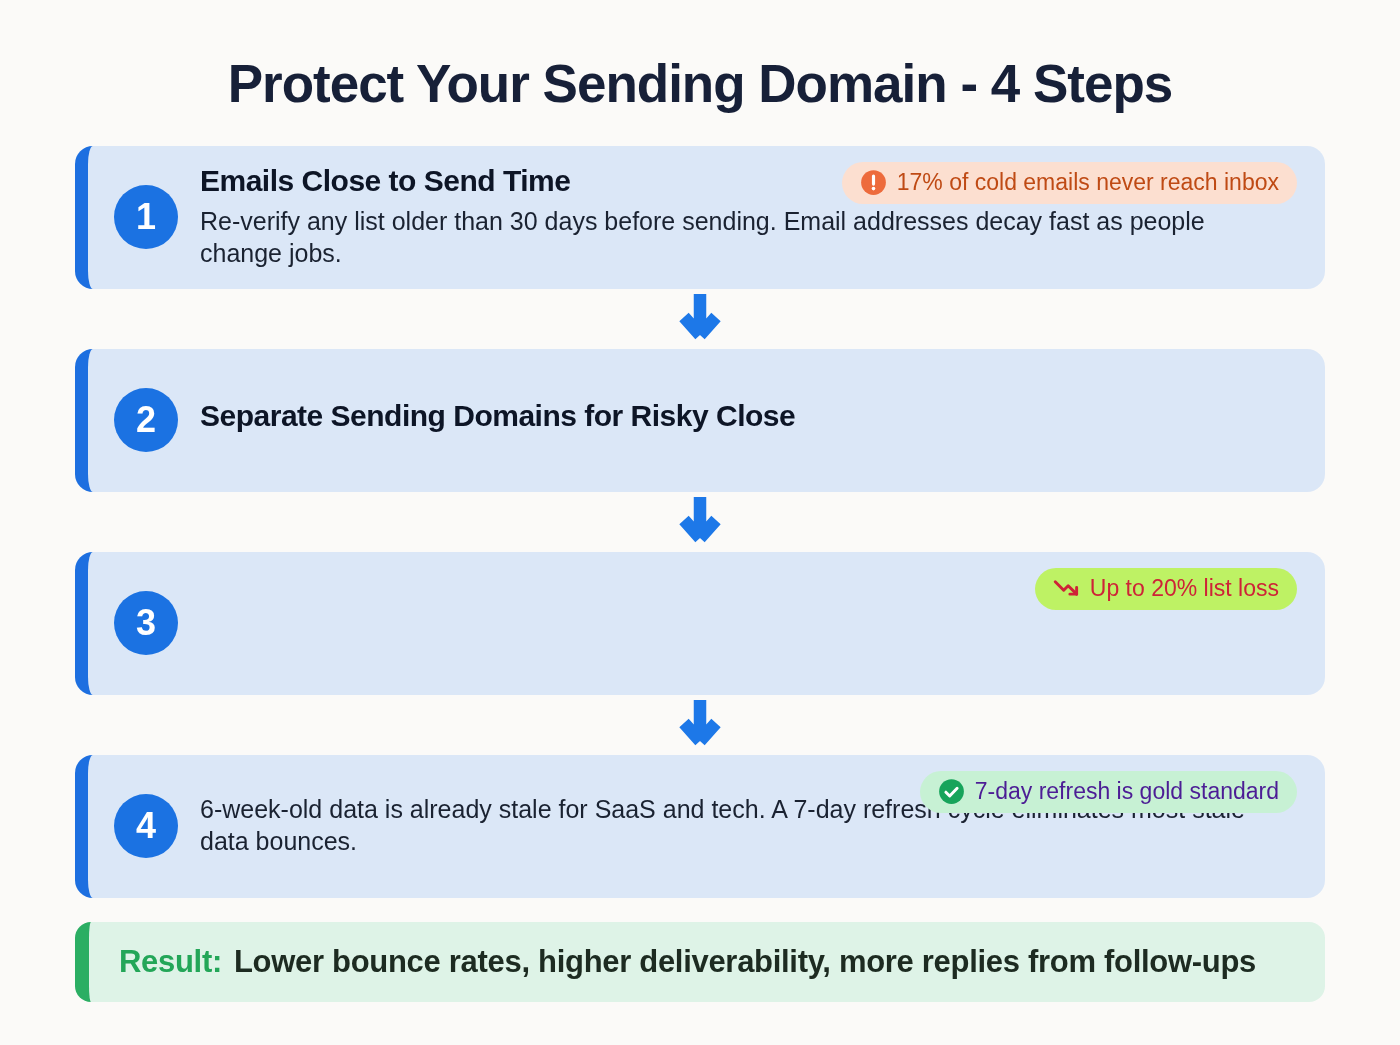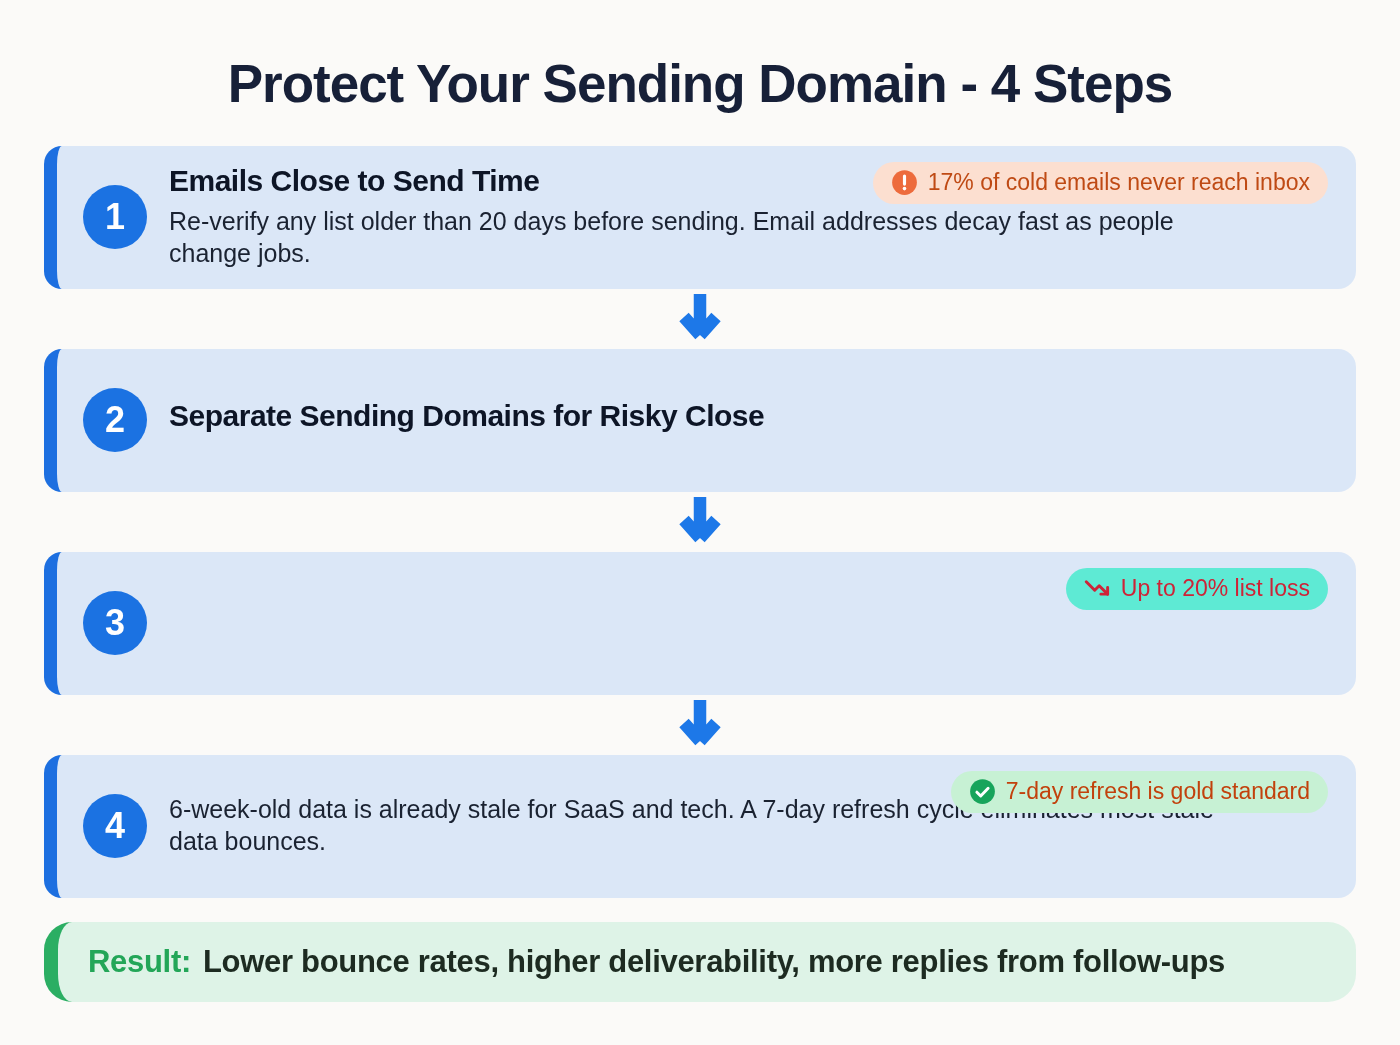--- a/index.html
+++ b/index.html
@@ -2,21 +2,21 @@
 <html><head>
 <meta charset="utf-8">
 <style>
   html, body { margin: 0; padding: 0; }
   body {
     width: 1400px; height: 1045px;
     background: #fbfaf8;
     font-family: "Liberation Sans", sans-serif;
     overflow: hidden;
   }
-  .wrap { padding: 0 44px; box-sizing: border-box; }
+  .wrap { padding: 0 75px; box-sizing: border-box; }
 
   .page-title {
     margin: 0; padding-top: 52px;
     text-align: center;
     font-size: 53px; line-height: 1.2;
     font-weight: 800; letter-spacing: -1px;
     color: #172038;
   }
 
   .flow { margin-top: 30px; }
@@ -54,56 +54,56 @@
 
   .badge {
     position: absolute; top: 16px; right: 28px;
     display: flex; align-items: center; gap: 10px;
     height: 42px; padding: 0 18px;
     border-radius: 21px;
     font-size: 23px; font-weight: 500;
     white-space: nowrap;
   }
   .badge.warning { background: #fcdfd0; color: #bf4a14; }
-  .badge.danger  { background: #5eead4; color: #ce2337; }
-  .badge.success { background: #c7f1d4; color: #c2410c; }
+  .badge.danger  { background: #bef264; color: #ce2337; }
+  .badge.success { background: #c7f1d4; color: #4c1d95; }
   .badge .bicon { display: flex; align-items: center; }
 
   .arrow-row {
     height: 60px;
     display: flex; align-items: center; justify-content: center;
   }
 
   .result-bar {
     margin-top: 24px;
     height: 80px; box-sizing: border-box;
     background: #def3e7;
     border-left: 14px solid #2bae63;
-    border-radius: 28px;
+    border-radius: 16px;
     display: flex; align-items: center;
     padding: 0 30px;
     font-size: 31px; font-weight: bold;
     color: #1d2b21; letter-spacing: -0.3px;
   }
   .result-bar .result-label { color: #23a658; margin-right: 12px; }
 </style>
 </head>
 <body>
 
 <div class="wrap">
 
   <h1 class="page-title">Protect Your Sending Domain - 4 Steps</h1>
 
   <div class="flow">
 
     <div class="step-card">
       <div class="step-num">1</div>
       <div class="step-content">
         <h2>Emails Close to Send Time</h2>
-        <p>Re-verify any list older than 20 days before sending. Email addresses decay fast as people change jobs.</p>
+        <p>Re-verify any list older than 30 days before sending. Email addresses decay fast as people change jobs.</p>
       </div>
       <div class="badge warning">
         <span class="bicon">
           <svg width="27" height="27" viewBox="0 0 24 24">
             <circle cx="12" cy="12" r="11" fill="#ed6b3c"></circle>
             <path d="M12 6.2 V13.4" stroke="#ffffff" stroke-width="2.8" stroke-linecap="round" fill="none"></path>
             <circle cx="12" cy="17.4" r="1.6" fill="#ffffff"></circle>
           </svg>
         </span>
         <span>17% of cold emails never reach inbox</span>

